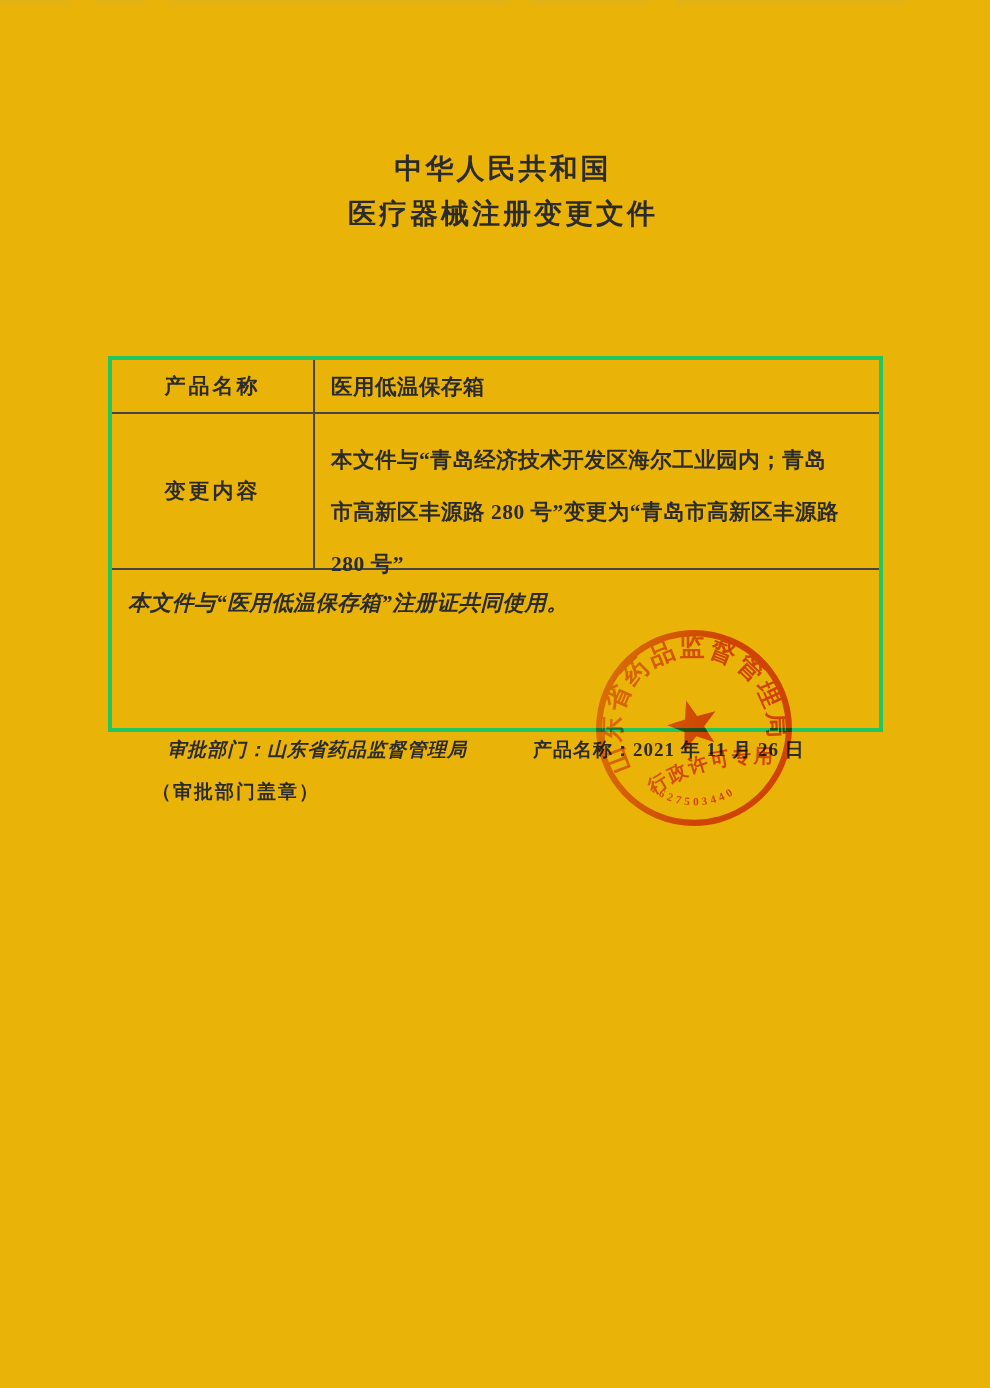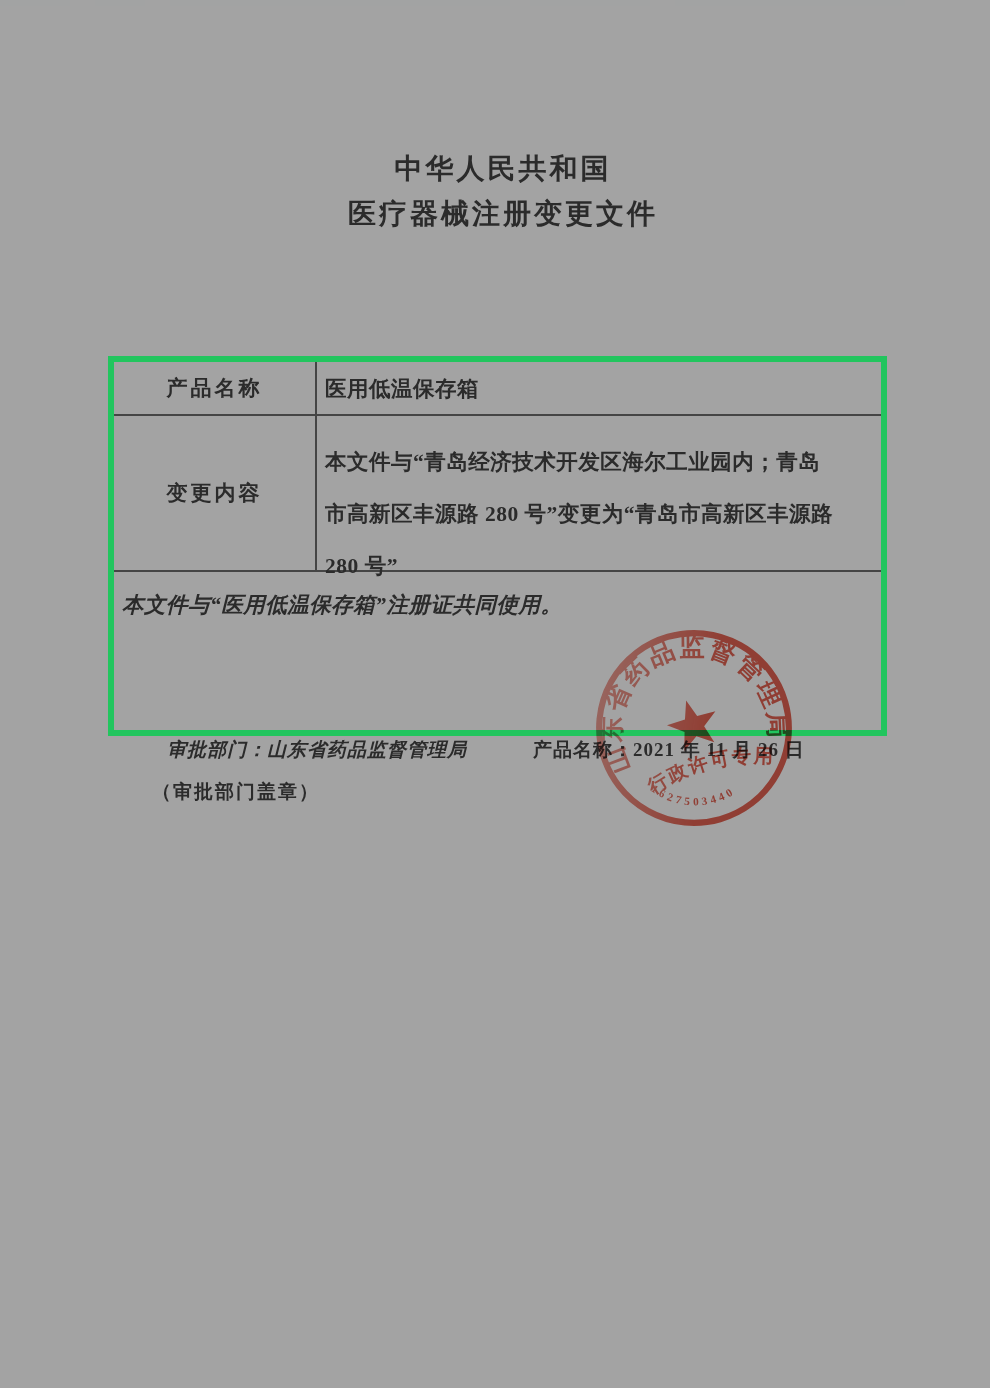--- a/index.html
+++ b/index.html
@@ -1,51 +1,51 @@
 <!DOCTYPE html>
 <html><head>
 <meta charset="utf-8">
 <style>
   html,body{margin:0;padding:0;background:#e8e8e8;}
   .page{
     position:relative;
     width:990px;height:1388px;
-    background:#a3a3a3;
+    background:#eab308;
     overflow:hidden;
     font-family:"Liberation Serif","DejaVu Serif",serif;
     color:#2e2e2e;
   }
   .scan-artifact{position:absolute;top:0;height:6px;background:#9aa0a6;opacity:.08;}
   .title-block{
     position:absolute;left:0;top:146px;width:990px;
     text-align:center;transform:translateX(8px);
   }
   .title-line{
     font-size:28px;font-weight:700;line-height:45px;
     letter-spacing:3px;color:#2b2b2b;
   }
   .reg-line{
     position:absolute;left:150px;top:316px;
     font-size:21px;font-weight:600;letter-spacing:1px;color:#2b2b2b;
   }
   .reg-line .reg-value{margin-left:10px;}
   .doc-table{
     position:absolute;left:108px;top:356px;width:767px;
-    border:6px solid #22c55e;
+    border:4px solid #22c55e;
   }
   .t-row{display:flex;}
   .t-row + .t-row{border-top:2px solid #454545;}
   .t-label{
     width:201px;flex:0 0 201px;
     border-right:2px solid #454545;
     display:flex;align-items:center;justify-content:center;
     font-size:21px;font-weight:600;letter-spacing:3px;color:#2b2b2b;
   }
   .t-value{
-    flex:1;padding-left:8px;padding-right:10px;
+    flex:1;padding-left:16px;padding-right:10px;
     font-size:21.5px;font-weight:600;letter-spacing:.5px;color:#2b2b2b;
   }
   .row-1{height:52px;}
   .row-1 .t-value{display:flex;align-items:center;}
   .row-2{height:154px;}
   .row-2 .t-value{padding-top:20px;line-height:52px;}
   .row-3{height:158px;}
   .row-3 .t-value{padding-top:18px;line-height:30px;font-style:italic;}
   .footer-dept{
     position:absolute;left:167px;top:737px;

